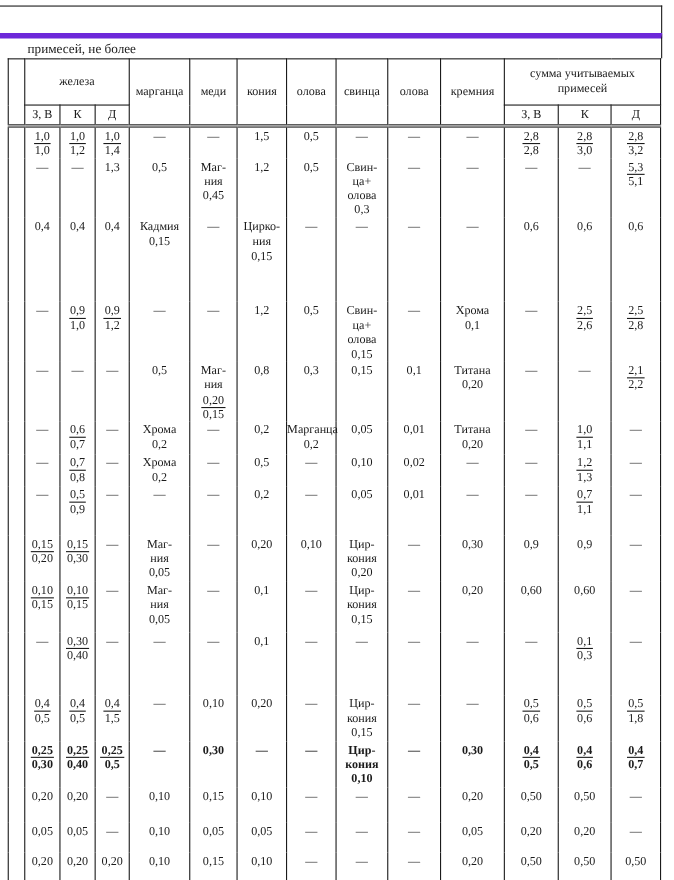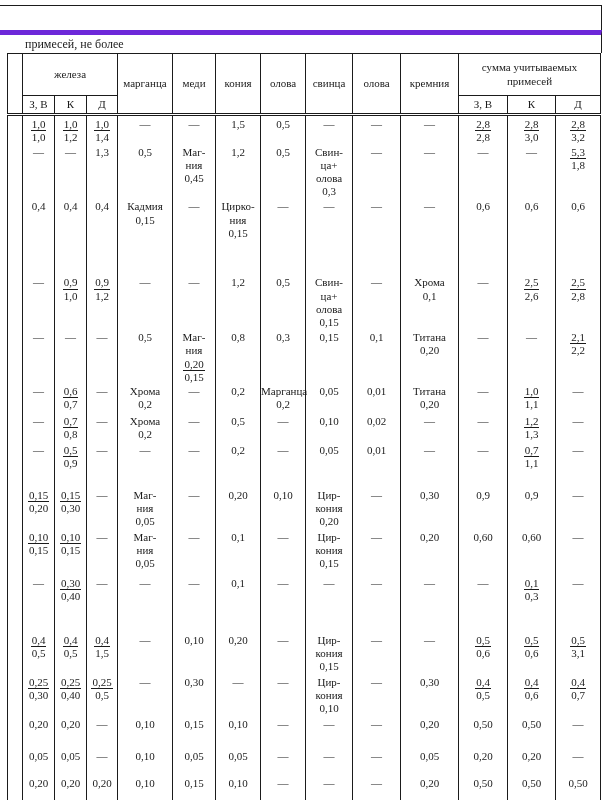--- a/index.html
+++ b/index.html
@@ -151,21 +151,21 @@
         </td>
         <td>
           <div>—</div>
         </td>
         <td>
           <div>—</div>
         </td>
         <td>
           <div>—</div>
         </td>
-        <td><div class="frac"><span class="num">5,3</span><span class="den">1,8</span></div></td>
+        <td><div class="frac"><span class="num">5,3</span><span class="den">5,1</span></div></td>
       </tr>
       <tr style="height: 76px;">
         <td></td>
         <td>
           <div>0,4</div>
         </td>
         <td>
           <div>0,4</div>
         </td>
         <td>
@@ -545,23 +545,23 @@
           <div>0,15</div>
         </td>
         <td>
           <div>—</div>
         </td>
         <td>
           <div>—</div>
         </td>
         <td><div class="frac"><span class="num">0,5</span><span class="den">0,6</span></div></td>
         <td><div class="frac"><span class="num">0,5</span><span class="den">0,6</span></div></td>
-        <td><div class="frac"><span class="num">0,5</span><span class="den">3,1</span></div></td>
-      </tr>
-      <tr style="height: 42px;">
+        <td><div class="frac"><span class="num">0,5</span><span class="den">1,8</span></div></td>
+      </tr>
+      <tr style="height: 42px; font-weight: bold;">
         <td></td>
         <td><div class="frac"><span class="num">0,25</span><span class="den">0,30</span></div></td>
         <td><div class="frac"><span class="num">0,25</span><span class="den">0,40</span></div></td>
         <td><div class="frac"><span class="num">0,25</span><span class="den">0,5</span></div></td>
         <td>
           <div>—</div>
         </td>
         <td>
           <div>0,30</div>
         </td>

